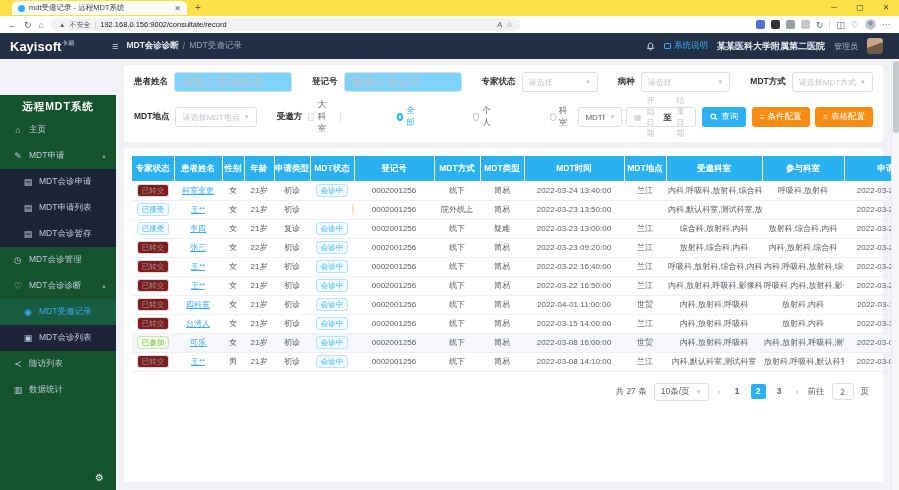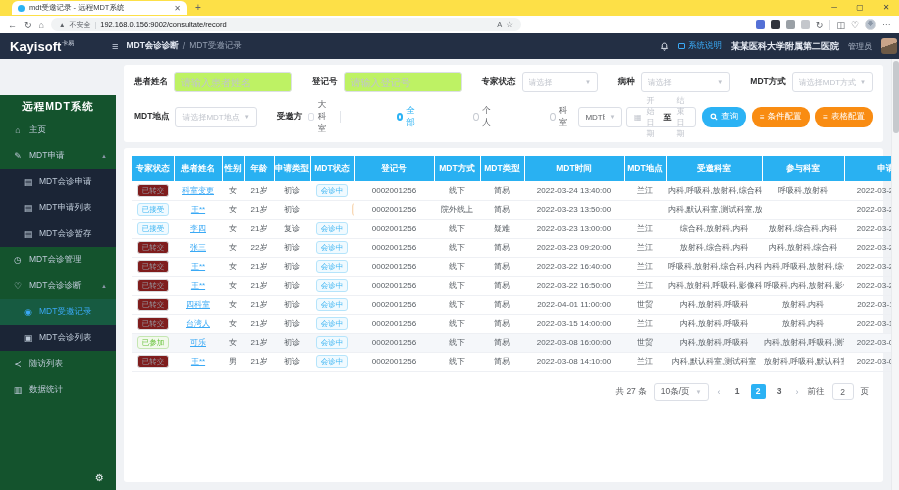--- a/index.html
+++ b/index.html
@@ -30,21 +30,21 @@
   .more-ico { font-size:8px; color:#5f6368; letter-spacing:1px; }
 
   
   .app-header { height:26px; background:#232f44; display:flex; align-items:center; }
   .logo { width:110px; padding-left:10px; color:#fff; font-weight:bold; font-size:13px; white-space:nowrap; }
   .logo .sub { font-size:6px; font-weight:normal; vertical-align:top; margin-left:1px; color:#dfe6f2; }
   .collapse-ico { color:#cfd6e4; font-size:11px; margin:0 8px 0 2px; }
   .crumb1 { color:#e4e9f2; font-size:8.5px; font-weight:bold; }
   .crumb-sep { color:#8b96a8; font-size:8.5px; margin:0 4px; }
   .crumb2 { color:#97a2b4; font-size:8.5px; }
-  .hdr-right { margin-left:auto; display:flex; align-items:center; gap:9px; padding-right:2px; }
+  .hdr-right { margin-left:auto; display:flex; align-items:center; gap:9px; padding-right:16px; }
   .bell { width:9px; height:9px; fill:none; stroke:#e8edf5; stroke-width:1.3; }
   .help { display:flex; align-items:center; gap:3px; color:#3aa9f5; font-size:8.5px; }
   .help-sq { width:7px; height:6px; border:1px solid #3aa9f5; border-radius:1px; display:inline-block; }
   .hospital { color:#e8edf5; font-size:9px; font-weight:bold; }
   .role { color:#aeb8c8; font-size:8px; }
   .avatar { width:16px; height:16px; border-radius:3px; background:linear-gradient(160deg,#c9a489 0 45%,#6e5a46 46% 100%); }
 
   
   .app-body { display:flex; height:431px; }
   .sidebar { width:116px; background:#14532d; position:relative; flex:none;margin-top:36px; }
@@ -58,38 +58,38 @@
 
   .main { flex:1; padding:6px 8px 8px 8px; display:flex; flex-direction:column; gap:6px; min-width:0; }
   .vscroll { width:8px; background:#f5f6f7; border-left:1px solid #e8eaed; flex:none; }
   .vthumb { width:6px; height:72px; margin:2px auto 0; background:#c6c9cd; border-radius:3px; }
 
   
   .card { background:#fff; border-radius:3px; }
   .filter-card { padding:7px 10px; display:flex; flex-direction:column; gap:7px; flex:none; }
   .f-row { display:flex; align-items:center; }
   .f-label { font-weight:bold; color:#303133; font-size:8.5px; margin-right:6px; white-space:nowrap; }
-  .f-input { height:20px; border:1px solid #dcdfe6; border-radius:3px; padding:0 6px; font-size:10px; color:#606266; font-family:inherit; background:#bef264; }
+  .f-input { height:20px; border:1px solid #dcdfe6; border-radius:3px; padding:0 6px; font-size:12px; color:#606266; font-family:inherit; background:#7dd3fc; }
   .f-input::placeholder { color:#c0c4cc; }
   .f-select { height:20px; border:1px solid #dcdfe6; border-radius:3px; padding:0 6px; font-size:8px; color:#c0c4cc; display:flex; align-items:center; justify-content:space-between; gap:4px; background:#fff; }
   .f-select .sel-val { white-space:nowrap; overflow:hidden; }
   .caret { color:#c0c4cc; font-size:6px; }
   .gap { width:20px; flex:none; }
   .chk-box { width:8px; height:8px; border:1px solid #dcdfe6; border-radius:2px; background:#fff; display:inline-block; }
   .chk-lbl { font-size:8.5px; color:#606266; margin-left:4px; }
   .v-div { width:1px; height:12px; background:#e2e5ea; margin:0 8px; }
   .radio { display:flex; align-items:center; gap:3px; margin-right:9px; font-size:8.5px; color:#606266;padding-left:48px; }
   .r-dot { width:8px; height:8px; border-radius:50%; border:1px solid #c6cad1; background:#fff; }
   .radio.on { color:#2bb2f4; }
   .radio.on .r-dot { border:2.5px solid #2bb2f4; }
   .date-box { height:20px; border:1px solid #dcdfe6; border-radius:3px; display:flex; align-items:center; gap:5px; padding:0 7px; font-size:8px; }
   .cal-ico { color:#c0c4cc; font-size:8px; }
   .ph { color:#c0c4cc; }
   .to { color:#303133; font-weight:bold; }
-  .btn { height:20px; border-radius:9px; padding:0 8px; display:flex; align-items:center; gap:3px; color:#fff; font-size:8.5px; cursor:pointer; white-space:nowrap; }
+  .btn { height:20px; border-radius:3px; padding:0 8px; display:flex; align-items:center; gap:3px; color:#fff; font-size:8.5px; cursor:pointer; white-space:nowrap; }
   .btn-search { background:#2bb2f4; }
   .btn-orange { background:#f98c12; }
   .btn .ico { font-size:8px; }
   .s-ico { width:8px; height:8px; stroke:#fff; stroke-width:1.5; fill:none; }
 
   
   .table-card { flex:1; padding:8px 8px 0; display:flex; flex-direction:column; min-height:0; }
   table { width:100%; border-collapse:collapse; table-layout:fixed; }
   thead th { background:#29b1f2; color:#fff; font-weight:bold; font-size:8.5px; height:25px; border-right:1px solid rgba(255,255,255,.45); white-space:nowrap; overflow:hidden; }
   thead th:last-child { border-right:none; }

